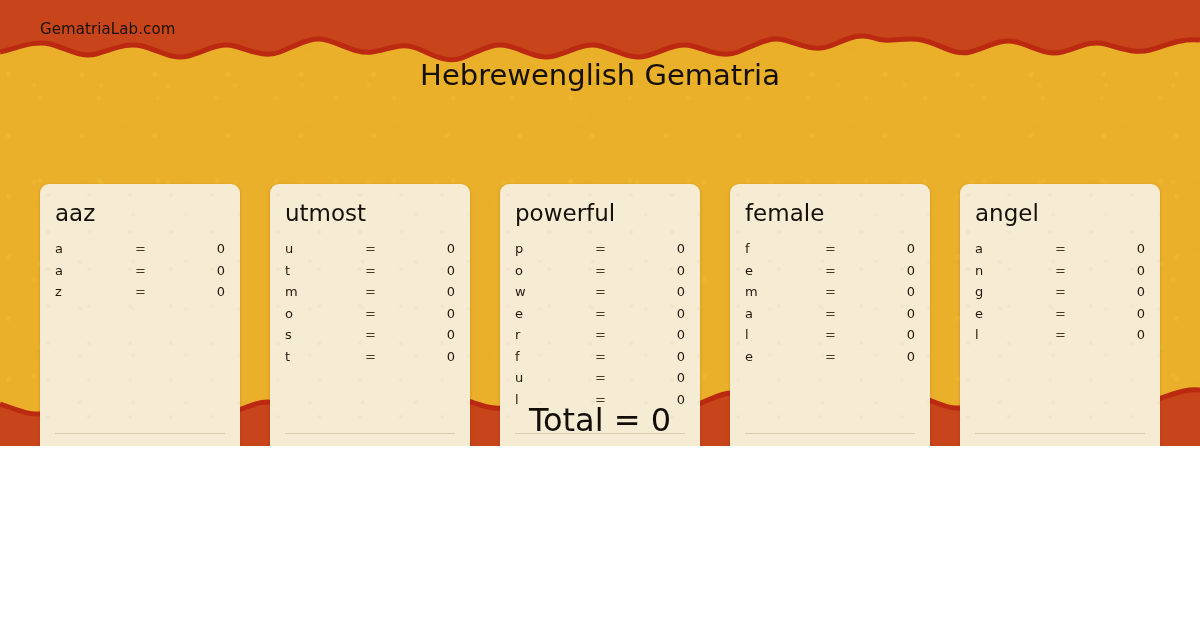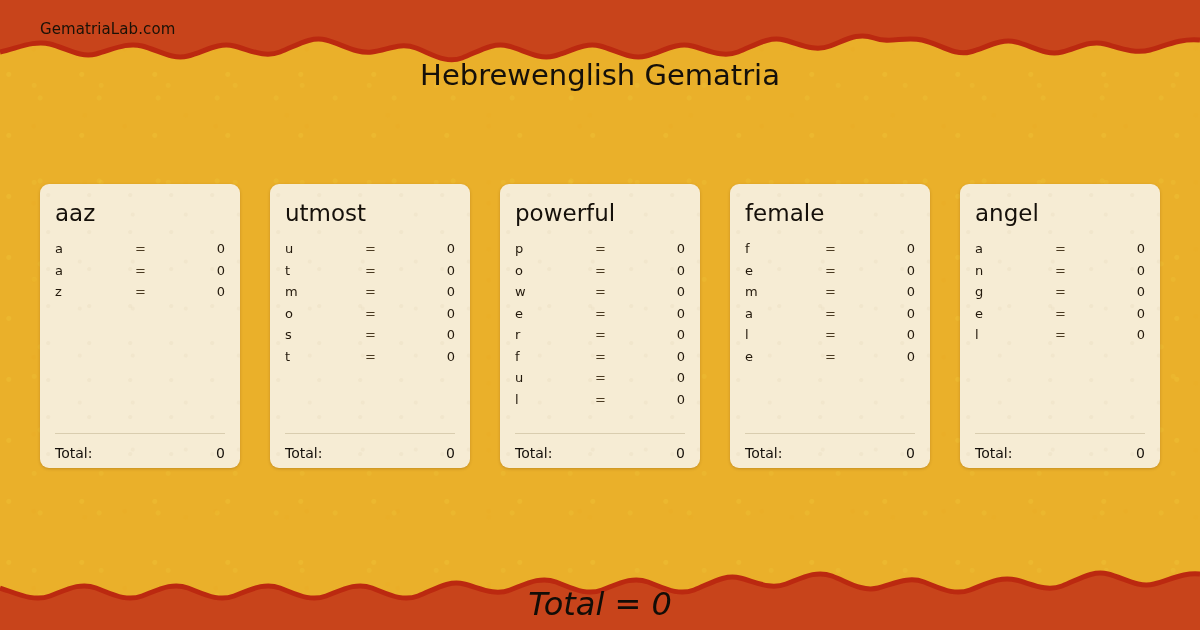--- a/index.html
+++ b/index.html
@@ -7,21 +7,21 @@
     padding: 0;
     background: #ffffff;
   }
   body {
     font-family: "DejaVu Sans", "Liberation Sans", sans-serif;
   }
 
   #poster {
     position: relative;
     width: 1200px;
-    height: 630px;
+    height: 446px;
     overflow: hidden;
     background: #eab02a;
   }
 
   
   .paper-texture {
     position: absolute;
     inset: 0;
     pointer-events: none;
     background-image:
@@ -161,21 +161,20 @@
 
   .grand-total {
     position: absolute;
     left: 0;
     bottom: 7px;
     width: 1200px;
     text-align: center;
     font-size: 32px;
     color: #120d07;
     z-index: 6;
-    font-style: italic;
   }
 </style>
 </head>
 <body>
 
 <div id="poster">
 
   <div class="paper-texture"></div>
 
   <div class="band band-top">

